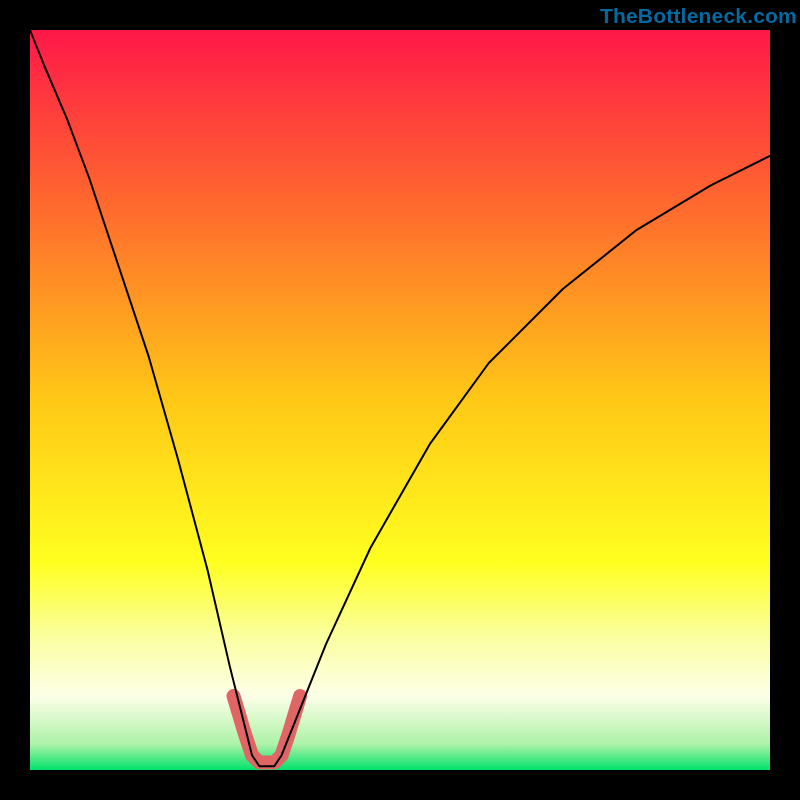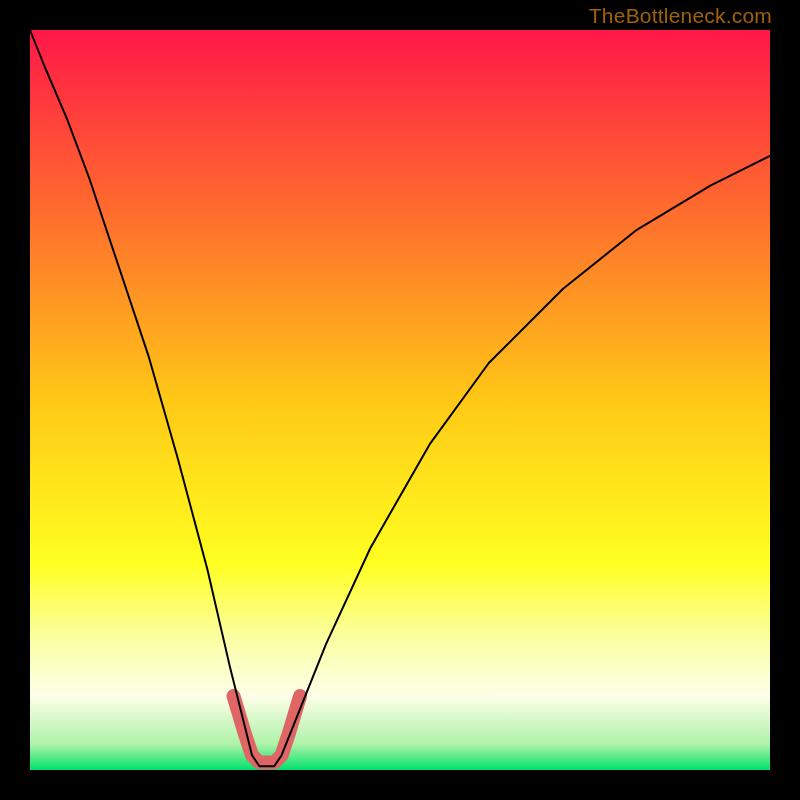--- a/index.html
+++ b/index.html
@@ -13,24 +13,24 @@
   }
   .frame {
     position: relative;
     width: 800px;
     height: 800px;
     background: #000;
   }
   .watermark {
     position: absolute;
     top: 4px;
-    right: 28px;
-    color: #a16207;
+    right: 3px;
+    color: #0369a1;
     font-size: 21px;
-    font-weight: 400;
+    font-weight: 700;
     letter-spacing: 0.2px;
     z-index: 5;
   }
   svg {
     position: absolute;
     left: 0;
     top: 0;
   }
 </style>
 </head>

